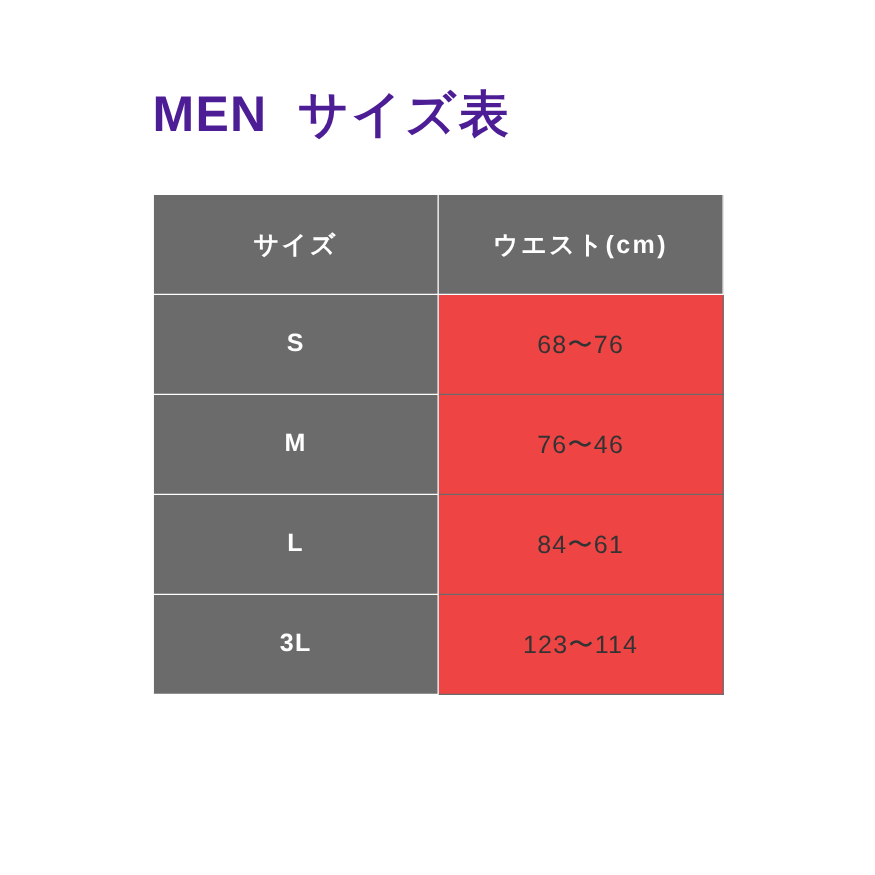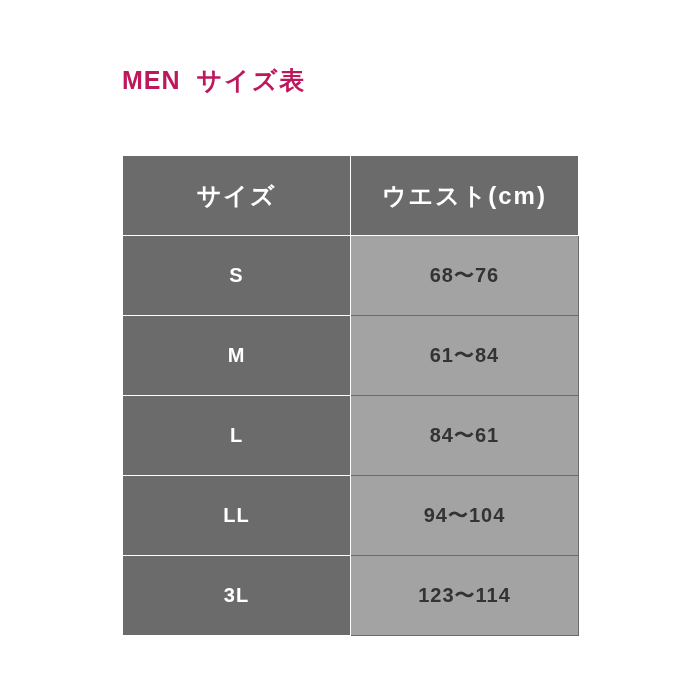--- a/index.html
+++ b/index.html
@@ -17,24 +17,24 @@
   .page {
     position: relative;
     width: 700px;
     height: 700px;
     box-sizing: border-box;
   }
   .title {
     position: absolute;
     left: 122px;
     top: 64px;
-    font-size: 25px;
+    font-size: 40px;
     font-weight: bold;
     letter-spacing: 1px;
-    color: #be185d;
+    color: #4c1d95;
     white-space: nowrap;
   }
   .title .title-en {
     letter-spacing: 1px;
   }
   .title .title-jp {
     letter-spacing: 2px;
   }
   .size-table {
     position: absolute;
@@ -54,33 +54,33 @@
     vertical-align: middle;
     font-size: 20px;
     font-weight: bold;
     border: 1px solid #ffffff;
     padding: 0;
   }
   .size-table tr.header-row th {
     background: #6b6b6b;
     color: #ffffff;
     letter-spacing: 2px;
-    font-size: 24px;
+    font-size: 20px;
   }
   .size-table td.label-cell {
     background: #6b6b6b;
     color: #ffffff;
     letter-spacing: 1px;
   }
   .size-table td.value-cell {
-    background: #a3a3a3;
+    background: #ef4444;
     color: #333333;
     border: 1px solid #6b6b6b;
     letter-spacing: 1px;
-    font-weight: bold;
+    font-weight: normal;
   }
   
   .size-table tr.header-row th:first-child,
   .size-table td.label-cell {
     border-color: #ffffff;
   }
 </style>
 </head>
 <body>
 
@@ -101,29 +101,25 @@
         <th>ウエスト(cm)</th>
       </tr>
     </thead>
     <tbody>
       <tr>
         <td class="label-cell">S</td>
         <td class="value-cell">68〜76</td>
       </tr>
       <tr>
         <td class="label-cell">M</td>
-        <td class="value-cell">61〜84</td>
+        <td class="value-cell">76〜46</td>
       </tr>
       <tr>
         <td class="label-cell">L</td>
         <td class="value-cell">84〜61</td>
-      </tr>
-      <tr>
-        <td class="label-cell">LL</td>
-        <td class="value-cell">94〜104</td>
       </tr>
       <tr>
         <td class="label-cell">3L</td>
         <td class="value-cell">123〜114</td>
       </tr>
     </tbody>
   </table>
 
 </div>
 

